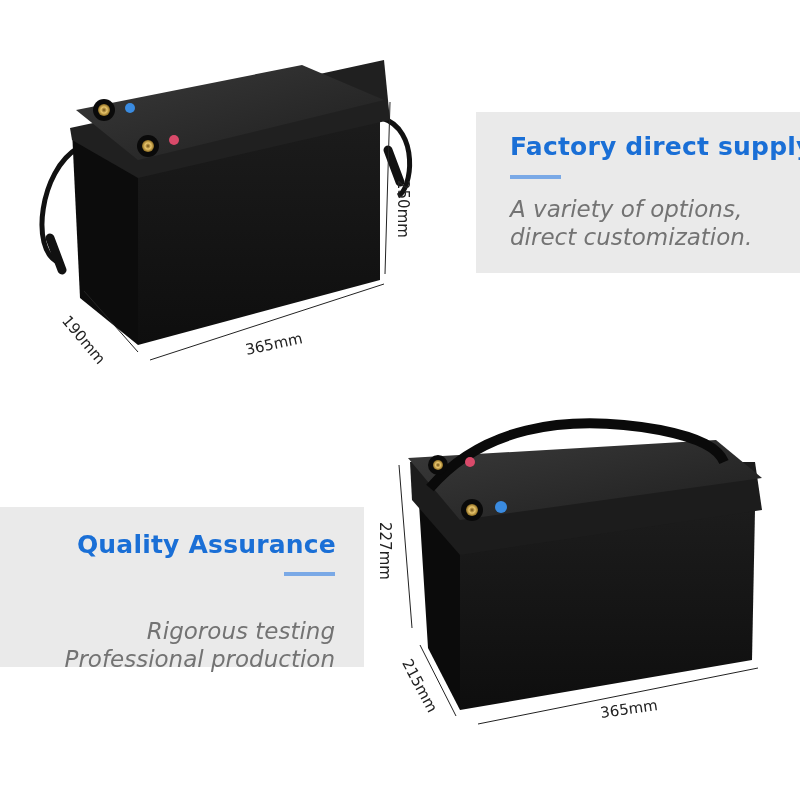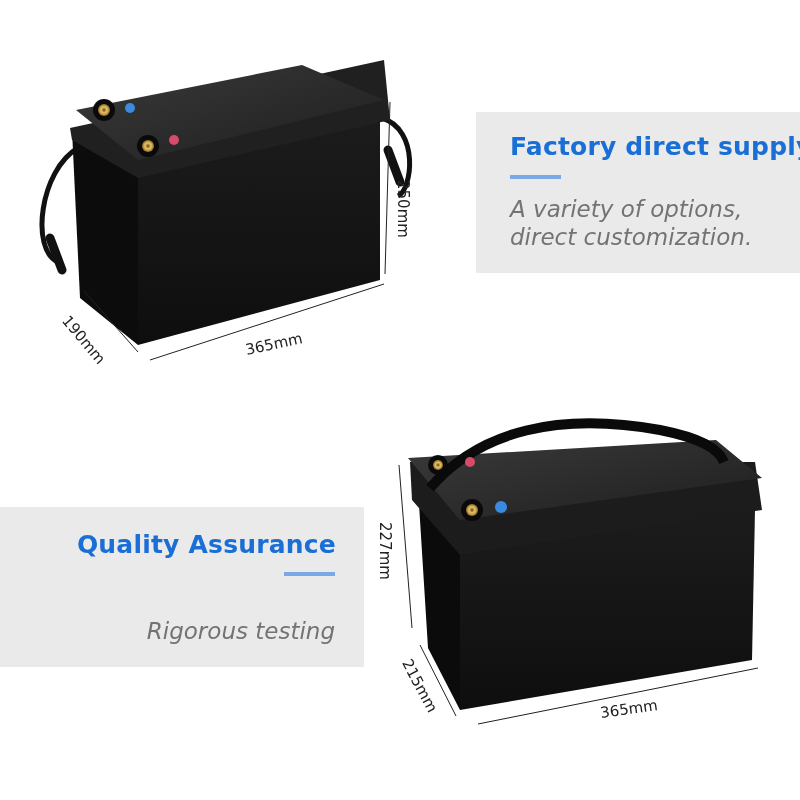--- a/index.html
+++ b/index.html
@@ -107,14 +107,15 @@
     <div>A variety of options,</div>
     <div>direct customization.</div>
   </div>
 </div>
 
 <div class="panel panel-bottom">
   <div class="title">Quality Assurance</div>
   <div class="uline"></div>
   <div class="body-text">
     <div>Rigorous testing</div>
+    <div>Professional production</div>
   </div>
 </div>
 
 </body></html>

